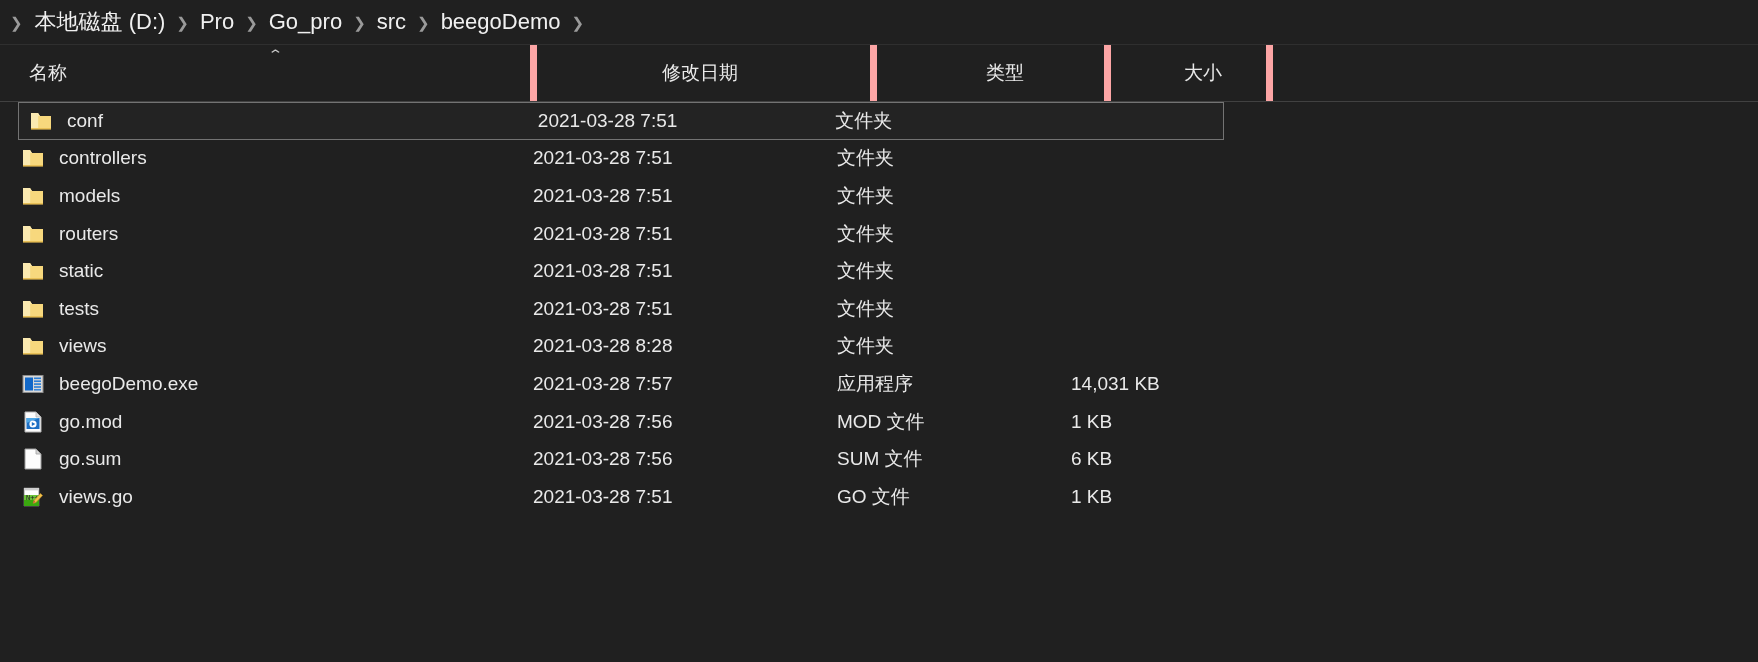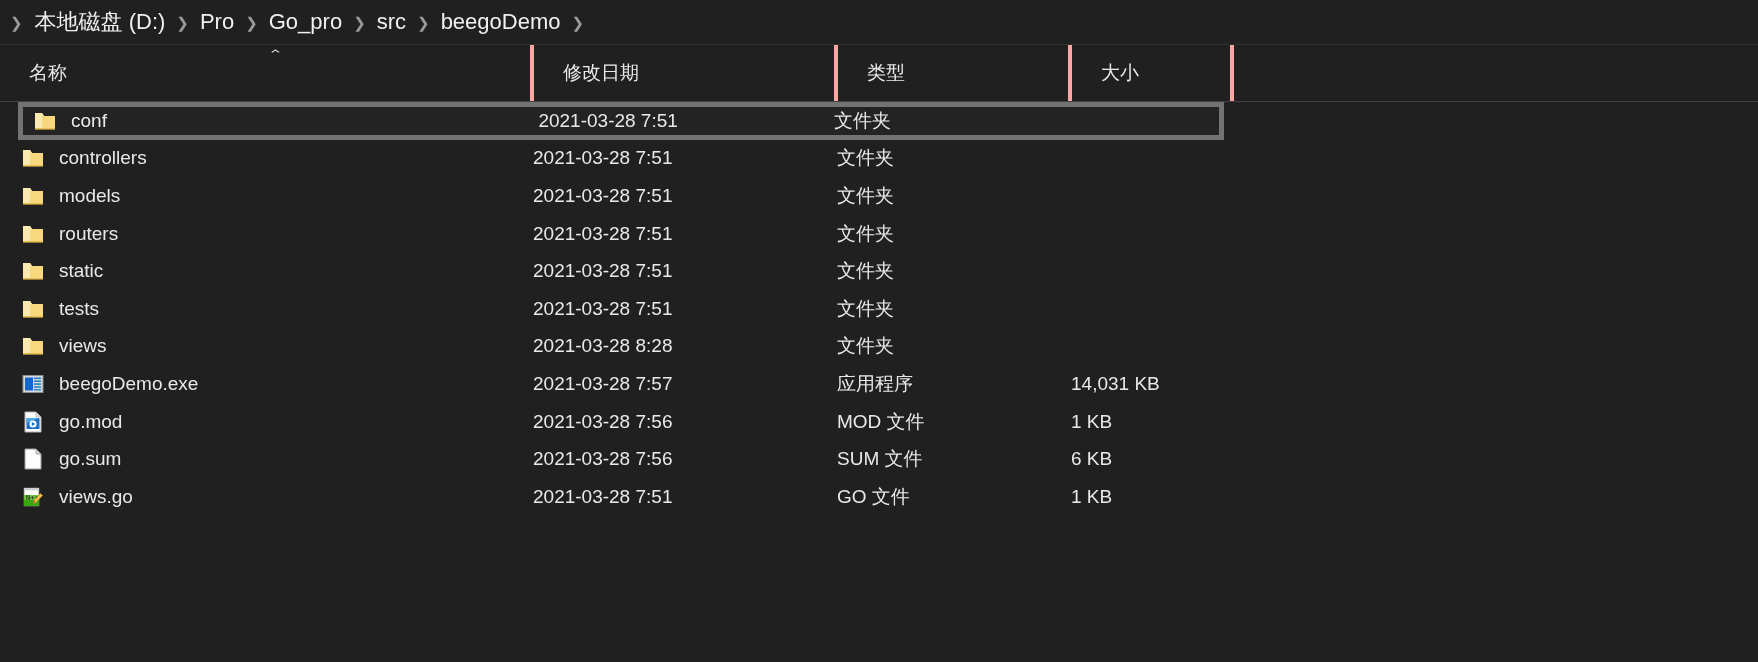--- a/index.html
+++ b/index.html
@@ -56,24 +56,24 @@
     position: relative;
     height: 100%;
     display: flex;
     align-items: center;
     box-sizing: border-box;
     font-size: 19px;
     color: #eaeaea;
     white-space: nowrap;
   }
   .col-header .hdr-label { padding-left: 29px; }
-  .col-header.divider { border-left: 4px solid #fca5a5; }
+  .col-header.divider { border-left: 7px solid #fca5a5; justify-content: center; }
   .col-name { width: 530px; }
   .col-date { width: 304px; }
-  .col-type { width: 234px; }
+  .col-type { width: 234px; margin-left: 36px; }
   .col-size { width: 162px; }
   .sort-caret {
     position: absolute;
     top: 3px;
     left: 270px;
     font-size: 13px;
     color: #c8c8c8;
     line-height: 1;
     transform: scaleX(1.5);
     user-select: none;
@@ -86,21 +86,21 @@
   .file-row {
     display: flex;
     align-items: center;
     height: 37.6px;
     box-sizing: border-box;
     border: 1px solid transparent;
     margin: 0 2px;
     padding-left: 10px;
   }
   .file-row.focused {
-    border: 5px solid #737373;
+    border: 1px solid #737373;
     background: #232323;
     margin-left: 18px;
     margin-right: 534px;
   }
   .file-row.focused .cell-name { padding-left: 0; }
 
   .cell {
     display: flex;
     align-items: center;
     box-sizing: border-box;

